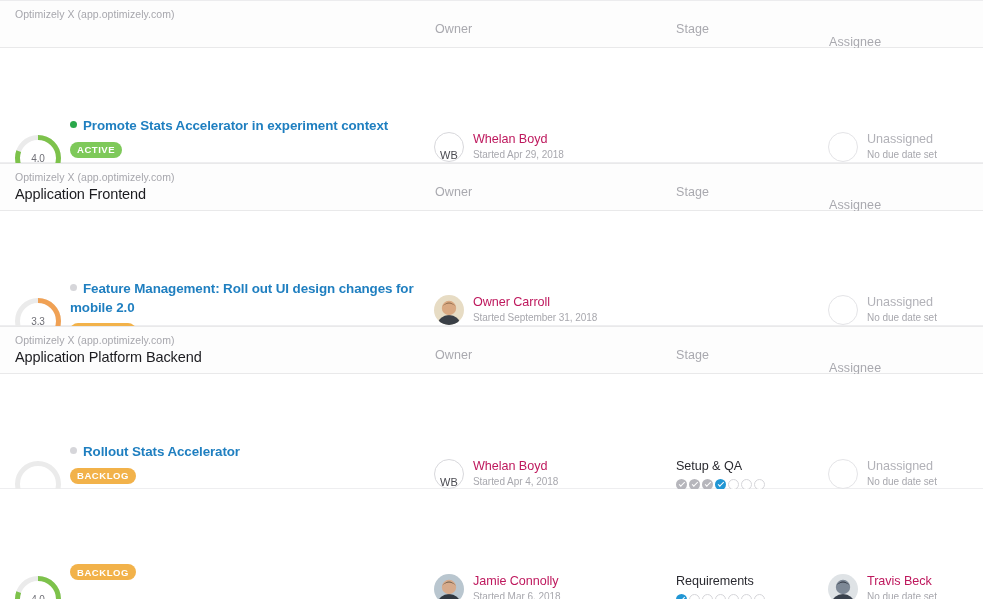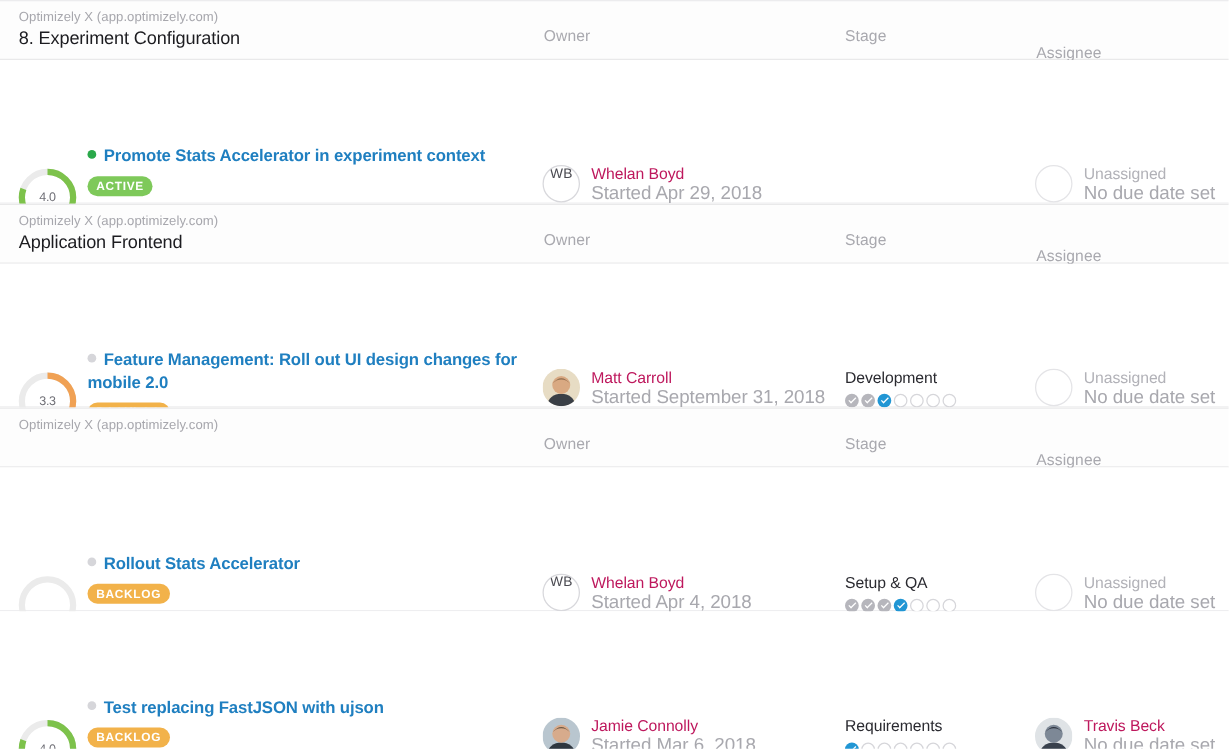--- a/index.html
+++ b/index.html
@@ -138,39 +138,39 @@
   .avatar {
     width: 30px; height: 30px;
     border-radius: 50%;
     flex: 0 0 30px;
     overflow: hidden;
     position: relative;
     border: 1px solid #d8d8dc;
     background: #ffffff;
   }
   .avatar.initials {
-    display: flex; align-items: flex-start; justify-content: center;
+    display: flex; align-items: flex-end; justify-content: center;
     font-size: 11px;
     color: #4a4a51;
     letter-spacing: 0.2px;
   }
   .avatar.empty { border: 1.5px solid #e4e4e7; }
   .avatar.photo { border: none; }
   .avatar.photo .ph { position: absolute; inset: 0; }
 
   .person-text { margin-left: 9px; }
   .person-name {
     font-size: 12.6px;
     color: #be185d;
     line-height: 16px;
     letter-spacing: -0.05px;
   }
   .person-name.muted { color: #b2b2b8; }
   .person-sub {
-    font-size: 15px;
+    font-size: 10px;
     color: #a8a8ae;
     line-height: 15px;
     letter-spacing: -0.05px;
   }
 
   
   .stage {
     position: absolute;
     left: 676px;
   }
@@ -203,21 +203,20 @@
     transform: rotate(-45deg);
   }
 </style>
 </head>
 <body>
 
 <div class="board" id="board">
     <div class="group-header first">
       <div class="gh-titleblock">
         <div class="gh-breadcrumb">Optimizely X (app.optimizely.com)</div>
-        <div class="gh-name">8. Experiment Configuration</div>
       </div>
       <div class="gh-col owner">Owner</div>
       <div class="gh-col stage">Stage</div>
       <div class="gh-col assignee">Assignee</div>
     </div>
     <div class="item-row" style="height: 115px;">
       <div class="score">
         <svg viewBox="0 0 48 48">
           <circle class="track" cx="24" cy="24" r="20.5"></circle>
           <circle class="prog" cx="24" cy="24" r="20.5" stroke="#7dc24b" stroke-dasharray="103.04 128.81"></circle>
@@ -277,47 +276,36 @@
           <div class="ph">
             <svg viewBox="0 0 30 30" width="30" height="30" style="display: block;">
               <rect width="30" height="30" fill="#e7dcc4"></rect>
               <ellipse cx="15" cy="29" rx="11" ry="9" fill="#3a3f46"></ellipse>
               <circle cx="15" cy="13" r="7.2" fill="#d9a982"></circle>
               <path d="M7.8 12 Q15 3 22.2 12 Q19 8.5 15 8.5 Q11 8.5 7.8 12 Z" fill="#8d6a4b"></path>
             </svg>
           </div>
         </div>
         <div class="person-text">
-          <div class="person-name">Matt Carroll</div>
+          <div class="person-name">Owner Carroll</div>
           <div class="person-sub">Started September 31, 2018</div>
-        </div>
-      </div>
-      <div class="stage" style="top: 83px;">
-        <div class="stage-name">Development</div>
-        <div class="pips">
-          <span class="pip done"></span>
-          <span class="pip done"></span>
-          <span class="pip current"></span>
-          <span class="pip empty"></span>
-          <span class="pip empty"></span>
-          <span class="pip empty"></span>
-          <span class="pip empty"></span>
         </div>
       </div>
       <div class="person assignee" style="top: 83px;">
         <div class="avatar empty"></div>
         <div class="person-text">
           <div class="person-name muted">Unassigned</div>
           <div class="person-sub">No due date set</div>
         </div>
       </div>
     </div>
     <div class="group-header">
       <div class="gh-titleblock">
         <div class="gh-breadcrumb">Optimizely X (app.optimizely.com)</div>
+        <div class="gh-name">Application Platform Backend</div>
       </div>
       <div class="gh-col owner">Owner</div>
       <div class="gh-col stage">Stage</div>
       <div class="gh-col assignee">Assignee</div>
     </div>
     <div class="item-row" style="height: 115px;">
       <div class="score">
         <svg viewBox="0 0 48 48">
           <circle class="track" cx="24" cy="24" r="20.5"></circle>
         </svg>
@@ -353,21 +341,21 @@
       </div>
     </div>
     <div class="item-row" style="height: 114px;">
       <div class="score">
         <svg viewBox="0 0 48 48">
           <circle class="track" cx="24" cy="24" r="20.5"></circle>
           <circle class="prog" cx="24" cy="24" r="20.5" stroke="#7dc24b" stroke-dasharray="103.04 128.81"></circle>
         </svg>
         <div class="score-val">4.0</div>
       </div>
-      <div class="title-col"><div class="title-line"><span class="status-dot" style="background: rgb(214, 214, 218);"></span><a class="item-title">Test replacing FastJSON with ujson</a></div><div class="badge" style="background: rgb(242, 178, 74);">BACKLOG</div></div>
+      <div class="title-col"><div class="badge" style="background: rgb(242, 178, 74);">BACKLOG</div></div>
       <div class="person owner" style="top: 84px;">
         <div class="avatar photo">
           <div class="ph">
             <svg viewBox="0 0 30 30" width="30" height="30" style="display: block;">
               <rect width="30" height="30" fill="#b9c6cf"></rect>
               <ellipse cx="15" cy="29" rx="11" ry="9" fill="#2f3740"></ellipse>
               <circle cx="15" cy="13" r="7.2" fill="#d7ab8c"></circle>
               <path d="M7.8 12 Q15 3 22.2 12 Q19 8.5 15 8.5 Q11 8.5 7.8 12 Z" fill="#6f5b46"></path>
             </svg>
           </div>

